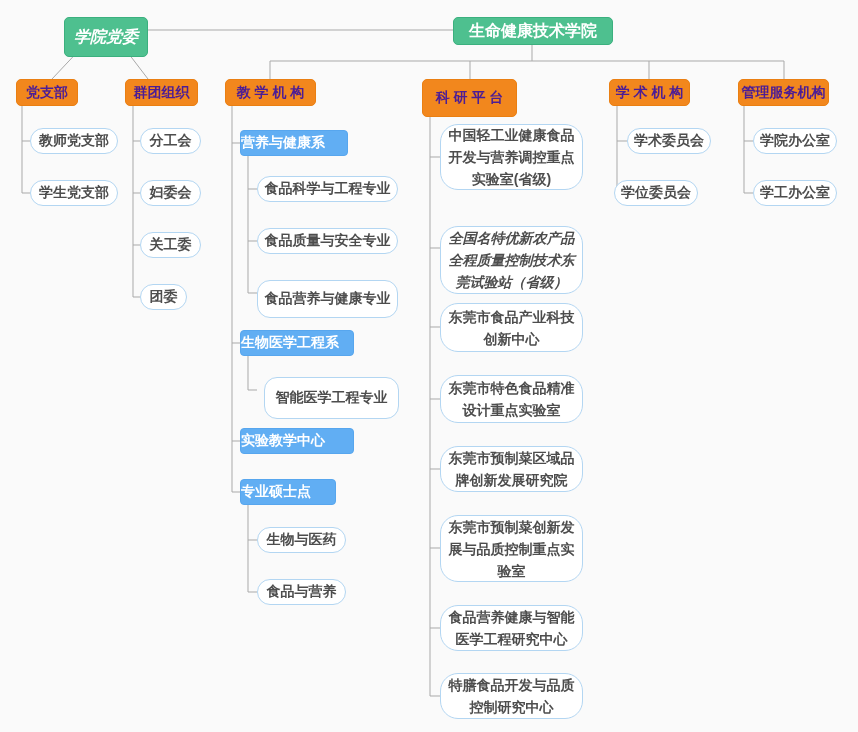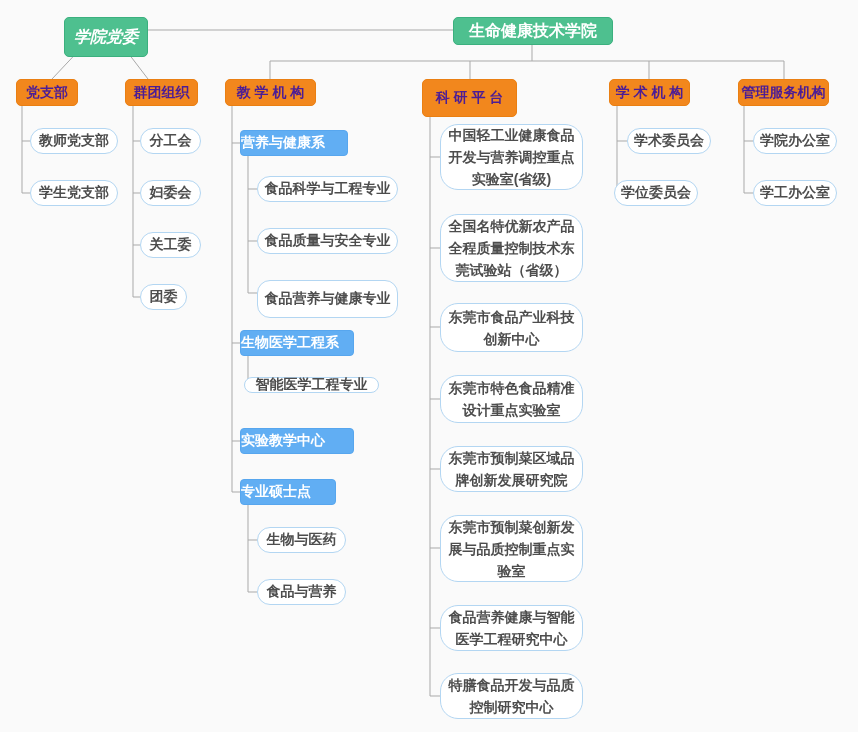--- a/index.html
+++ b/index.html
@@ -159,30 +159,30 @@
   <div class="node n-pill" style="left:140px;top:180px;width:61px;height:26px;">妇委会</div>
   <div class="node n-pill" style="left:140px;top:232px;width:61px;height:26px;">关工委</div>
   <div class="node n-pill" style="left:140px;top:284px;width:47px;height:26px;">团委</div>
 
   <div class="node n-blue" style="left:240px;top:130px;width:108px;height:26px;">营养与健康系</div>
   <div class="node n-pill" style="left:257px;top:176px;width:141px;height:26px;">食品科学与工程专业</div>
   <div class="node n-pill" style="left:257px;top:228px;width:141px;height:26px;">食品质量与安全专业</div>
   <div class="node n-pill" style="left:257px;top:280px;width:141px;height:38px;">食品营养与健康专业</div>
 
   <div class="node n-blue" style="left:240px;top:330px;width:114px;height:26px;">生物医学工程系</div>
-  <div class="node n-pill" style="left:244px;top:377px;width:135px;height:16px;">智能医学工程专业</div>
+  <div class="node n-pill" style="left:264px;top:377px;width:135px;height:42px;">智能医学工程专业</div>
 
   <div class="node n-blue" style="left:240px;top:428px;width:114px;height:26px;">实验教学中心</div>
 
   <div class="node n-blue" style="left:240px;top:479px;width:96px;height:26px;">专业硕士点</div>
   <div class="node n-pill" style="left:257px;top:527px;width:89px;height:26px;">生物与医药</div>
   <div class="node n-pill" style="left:257px;top:579px;width:89px;height:26px;">食品与营养</div>
 
   <div class="node n-pill multi" style="left:440px;top:124px;width:143px;height:66px;">中国轻工业健康食品开发与营养调控重点实验室(省级)</div>
-  <div class="node n-pill multi" style="left:440px;top:214px;width:143px;height:68px;">全国名特优新农产品全程质量控制技术东莞试验站（省级）</div>
+  <div class="node n-pill multi" style="left:440px;top:226px;width:143px;height:68px;font-style:italic;">全国名特优新农产品全程质量控制技术东莞试验站（省级）</div>
   <div class="node n-pill multi" style="left:440px;top:303px;width:143px;height:49px;">东莞市食品产业科技创新中心</div>
   <div class="node n-pill multi" style="left:440px;top:375px;width:143px;height:48px;">东莞市特色食品精准设计重点实验室</div>
   <div class="node n-pill multi" style="left:440px;top:446px;width:143px;height:46px;">东莞市预制菜区域品牌创新发展研究院</div>
   <div class="node n-pill multi" style="left:440px;top:515px;width:143px;height:67px;">东莞市预制菜创新发展与品质控制重点实验室</div>
   <div class="node n-pill multi" style="left:440px;top:605px;width:143px;height:46px;">食品营养健康与智能医学工程研究中心</div>
   <div class="node n-pill multi" style="left:440px;top:673px;width:143px;height:46px;">特膳食品开发与品质控制研究中心</div>
 
   <div class="node n-pill" style="left:627px;top:128px;width:84px;height:26px;">学术委员会</div>
   <div class="node n-pill" style="left:614px;top:180px;width:84px;height:26px;">学位委员会</div>
 

